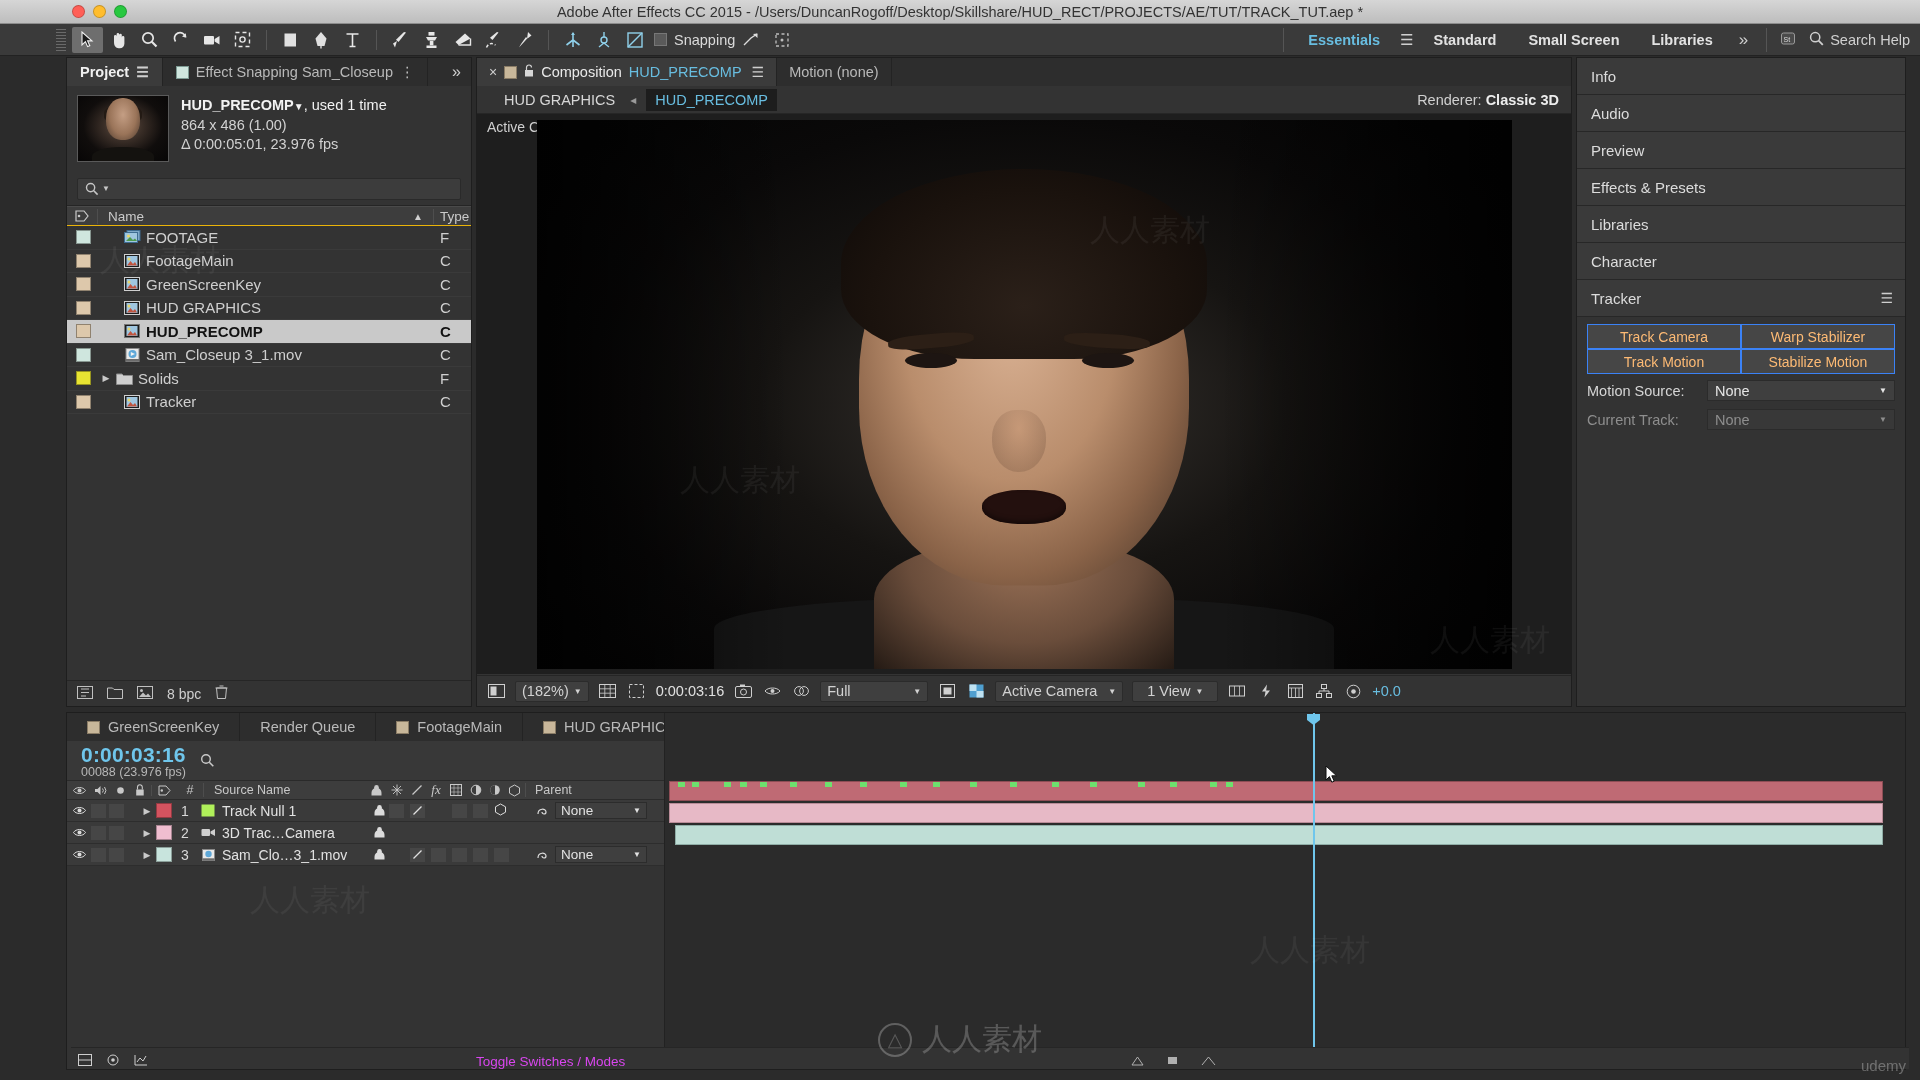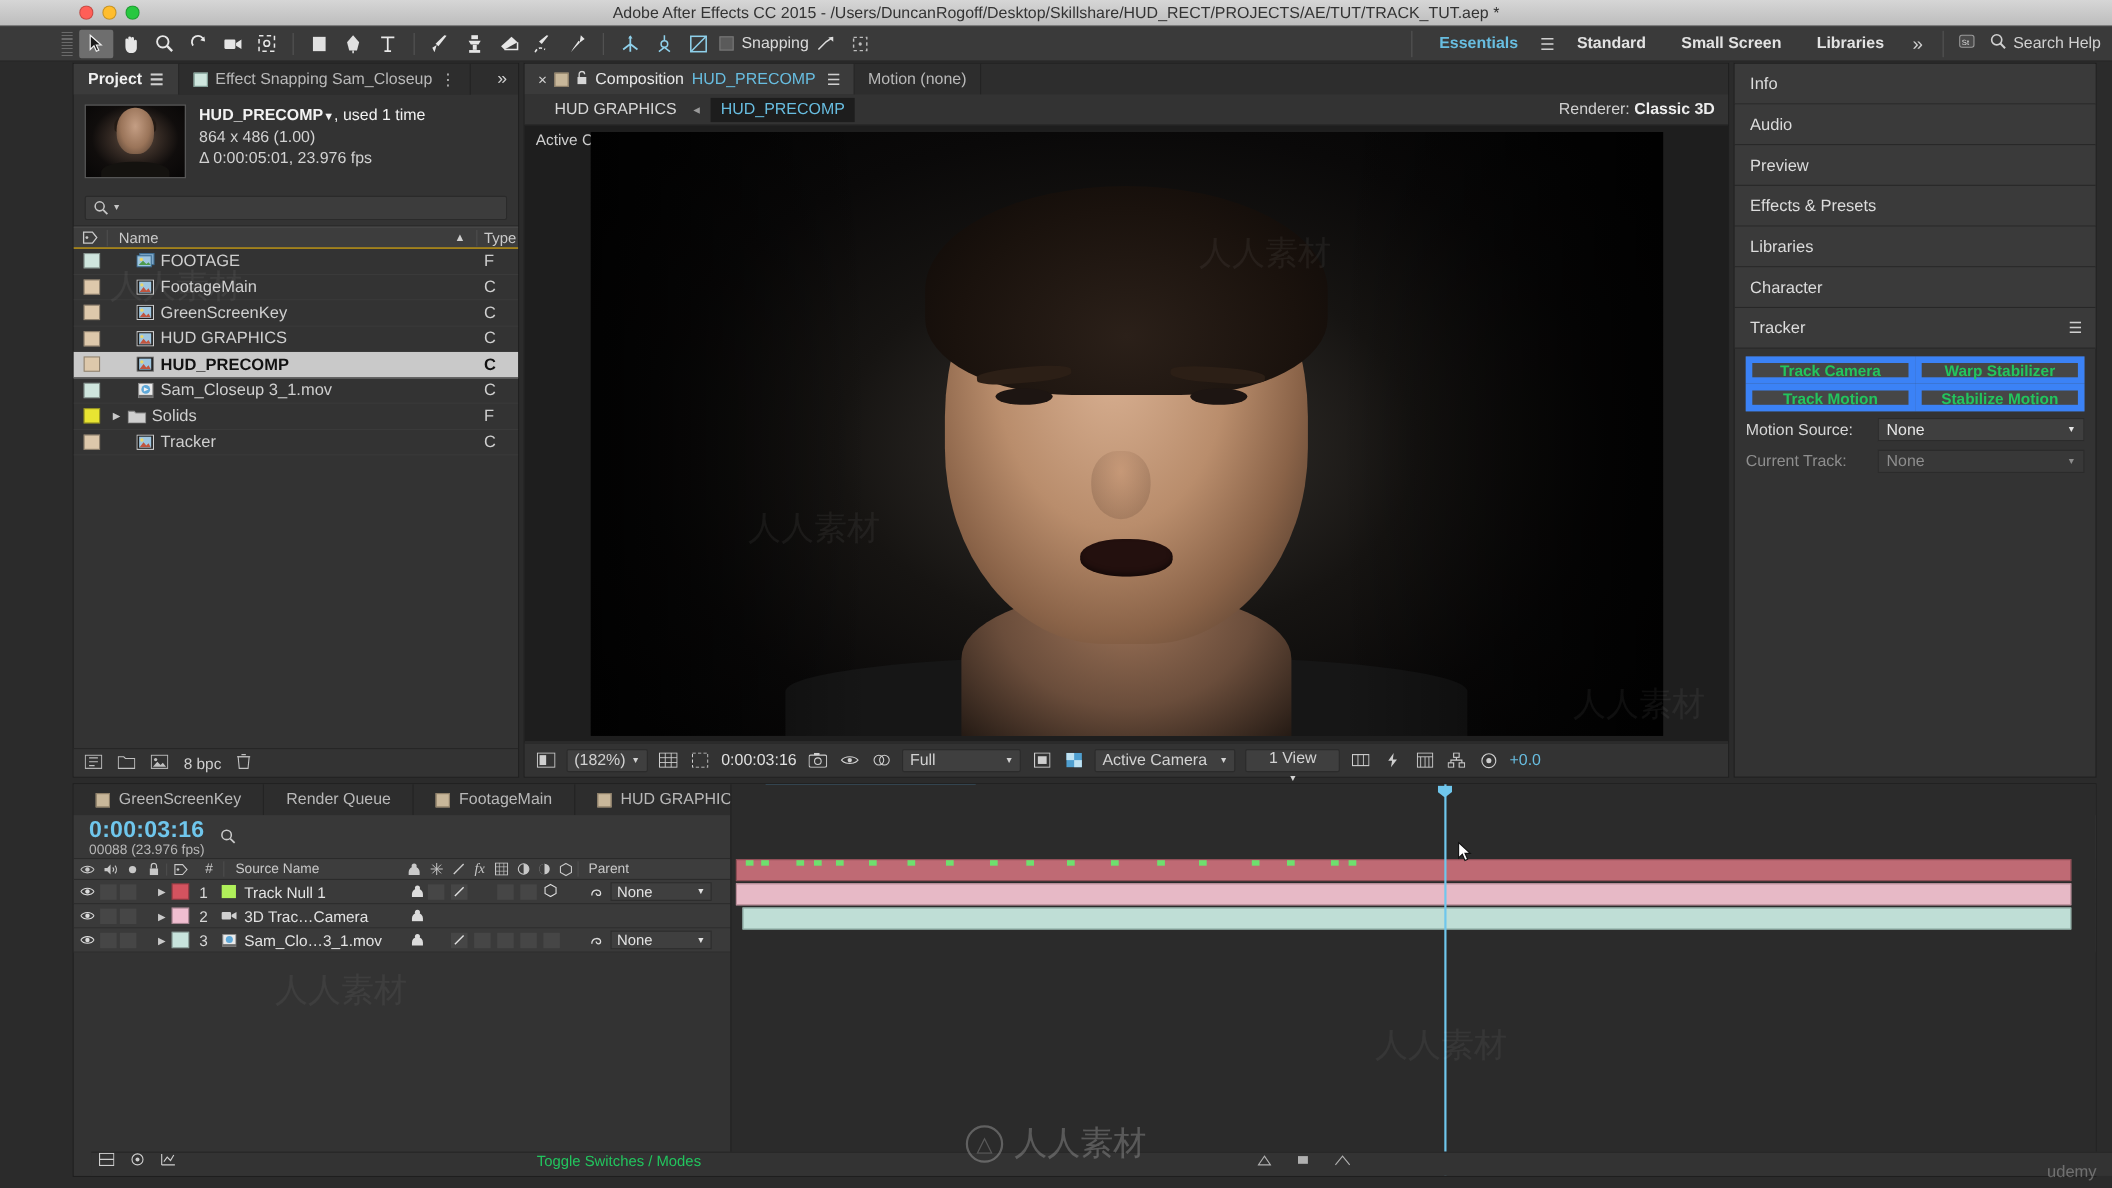--- a/index.html
+++ b/index.html
@@ -162,21 +162,21 @@
     background:linear-gradient(to right, rgba(0,0,0,.78), rgba(0,0,0,0)); }
 
   .cfoot { position:absolute; left:0; bottom:0; width:100%; height:31px; background:#333;
     border-top:1px solid #252525; display:flex; align-items:center; gap:9px; padding-left:9px;
     font-size:14.5px; color:#d2d2d2; }
   .cfoot .dd { display:flex; align-items:center; gap:5px; background:#3f3f3f; border:1px solid #2b2b2b;
     height:21px; padding:0 6px; border-radius:2px; }
   .cfoot .tc { color:#e0e0e0; }
   .cfoot .fullsel { width:108px; justify-content:space-between; }
   .cfoot .camsel { width:128px; justify-content:space-between; }
-  .cfoot .viewsel { width:86px; justify-content:flex-start;flex-direction:column; }
+  .cfoot .viewsel { width:86px; justify-content:center; }
   .cf-ico { display:flex; align-items:center; justify-content:center; width:20px; color:#d4d4d4; }
   .cf-blue { color:#68bde0; }
 
   
   .timeline { position:absolute; left:66px; top:712px; width:1840px; height:358px;
     background:#333; border:1px solid #1e1e1e; }
   .ttabs { display:flex; height:28px; background:#2d2d2d; }
   .ttab { display:flex; align-items:center; gap:8px; padding:0 20px; font-size:14.5px; color:#b9b9b9;
     border-right:1px solid #232323; }
   .ttab .sw { width:13px; height:13px; background:#c8b79a; border:1px solid #8a7c66; }
@@ -221,35 +221,35 @@
     border-left:1px solid #222; }
   .trow { position:absolute; left:0; height:20px; }
   .bar-red { background:#bf6a74; border:1px solid #8e4d55; }
   .bar-pink { background:#e7b9c6; border:1px solid #b98c98; }
   .bar-teal { background:#bfded6; border:1px solid #8fada6; }
   .kf { position:absolute; top:0; width:7px; height:5px; background:#6ee06e; }
   .playhead { position:absolute; top:0; bottom:0; width:2px; background:#6fc6ec; }
   .phead-grip { position:absolute; top:0; width:13px; height:11px; background:#6fc6ec;
     clip-path:polygon(0 0,100% 0,100% 55%,50% 100%,0 55%); }
 
-  .tfoot { position:absolute; left:16px; bottom:0; width:100%; height:22px; background:#333;
-    border-top:1px solid #262626; display:flex; align-items:flex-start; font-size:13.5px; color:#22c55e; }
+  .tfoot { position:absolute; left:4px; bottom:0; width:100%; height:22px; background:#333;
+    border-top:1px solid #262626; display:flex; align-items:flex-end; font-size:13.5px; color:#d946ef; }
   .tfoot .ic { padding:0 7px; }
   .tfoot .tsm { position:absolute; left:405px; }
 
   
   .right { position:absolute; left:1576px; top:57px; width:330px; height:650px; background:#333;
     border:1px solid #1e1e1e; }
   .rsec { height:37px; display:flex; align-items:center; padding-left:14px; font-size:15px;
     color:#dcdcdc; border-bottom:1px solid #272727; background:#3a3a3a; }
   .rsec.tracker { position:relative; }
   .rsec .burger { position:absolute; right:12px; font-size:14px; color:#cfcfcf; }
   .trkbtns { display:flex; flex-wrap:wrap; padding:7px 10px 2px 10px; gap:0; }
-  .tbtn { width:50%; height:25px; background:#464646; border:6px solid #3b82f6;
-    display:flex; align-items:center; justify-content:center; font-size:14px; color:#22c55e;font-weight:bold; }
+  .tbtn { width:50%; height:25px; background:#464646; border:1px solid #3b82f6;
+    display:flex; align-items:center; justify-content:center; font-size:14px; color:#fdba74; }
   .trow2 { display:flex; align-items:center; height:29px; padding:0 10px; gap:8px; font-size:14.5px; }
   .trow2 .lbl { width:112px; color:#d6d6d6; }
   .trow2 .lbl.dim { color:#8e8e8e; }
   .trow2 .sel { flex:1; height:21px; background:#3f3f3f; border:1px solid #2b2b2b;
     display:flex; align-items:center; justify-content:space-between; padding:0 7px; color:#e6e6e6; }
   .trow2 .sel.dim { color:#8e8e8e; background:#383838; }
 
   
   .wm { position:absolute; pointer-events:none; color:rgba(255,255,255,.055);
     font-size:30px; font-family:"Liberation Serif", serif; }

